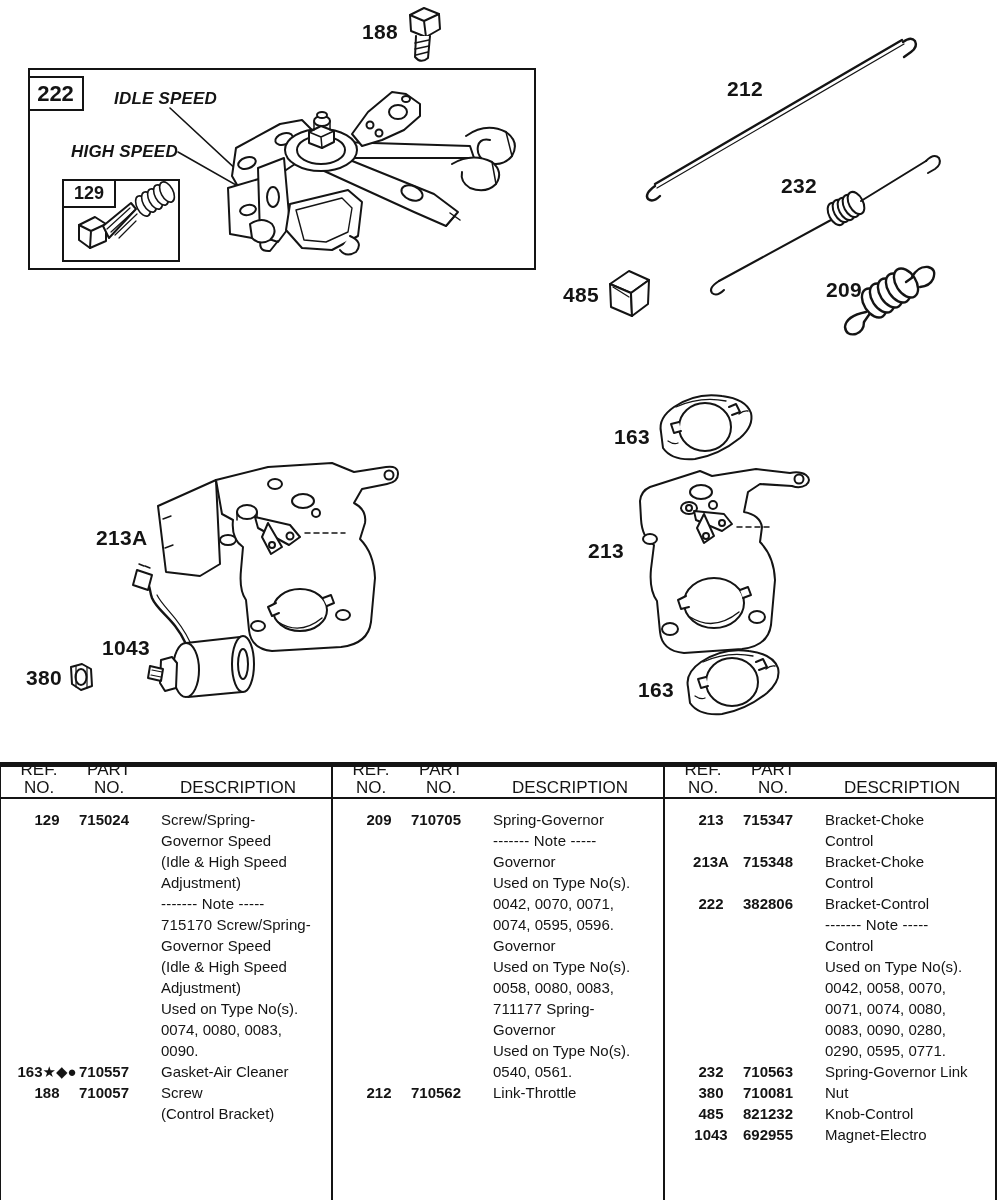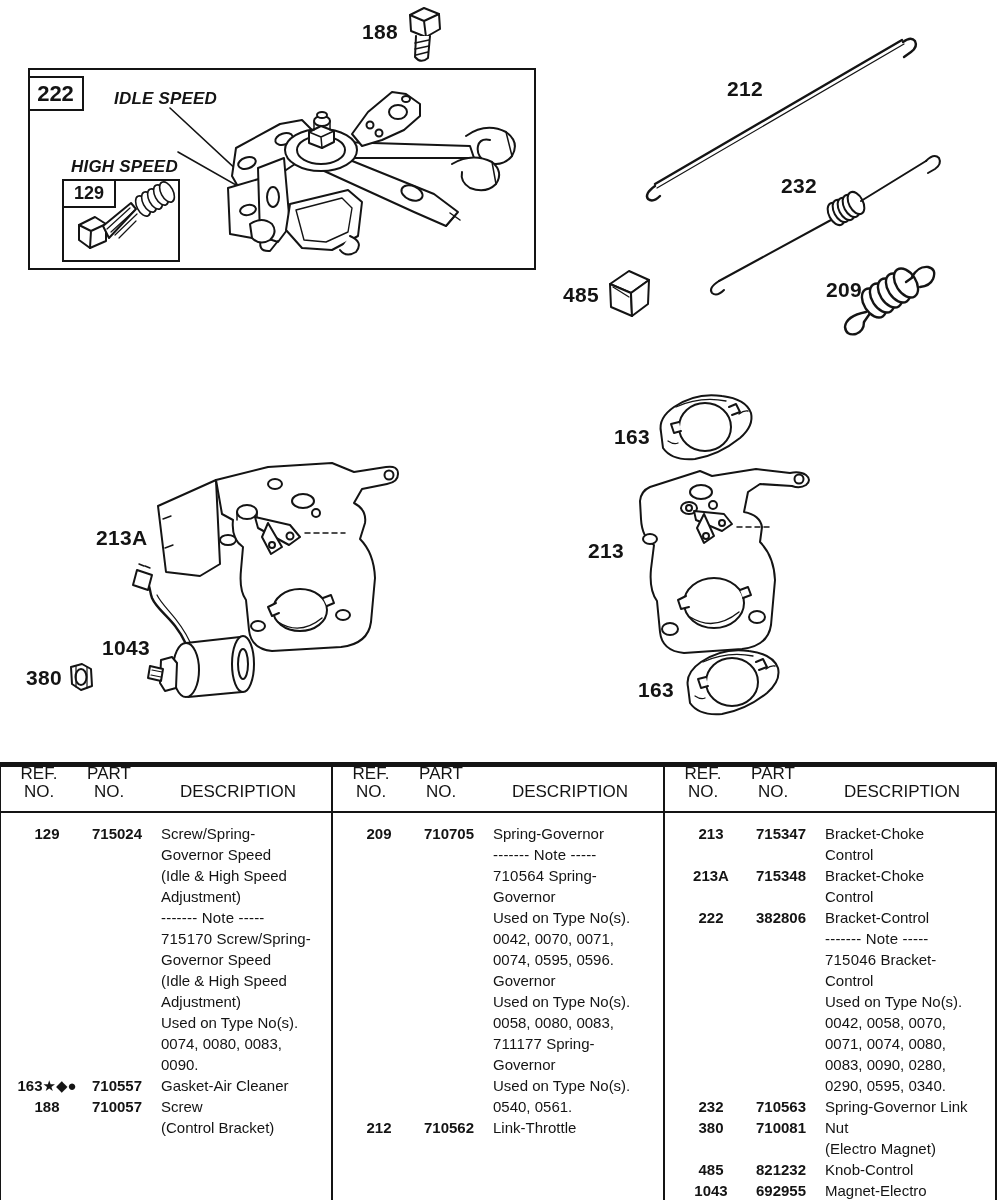--- a/index.html
+++ b/index.html
@@ -9,37 +9,37 @@
   .lbl{position:absolute;font-weight:bold;font-size:21px;letter-spacing:.3px;z-index:3;white-space:nowrap;}
   
   .box222{position:absolute;left:28px;top:68px;width:504px;height:198px;border:2.5px solid #141414;z-index:1;}
   .tag{position:absolute;border:2.5px solid #141414;background:#fff;display:flex;align-items:center;
        justify-content:center;font-weight:bold;z-index:3;}
   .tag222{left:-2.5px;top:6px;width:52px;height:31px;font-size:22px;}
   .box129{position:absolute;left:32px;top:109px;width:114px;height:79px;border:2px solid #141414;background:transparent;}
   .tag129{left:-2px;top:-2px;width:50px;height:25px;font-size:18px;border-width:2px;}
   .callout{position:absolute;font-weight:bold;font-size:17px;letter-spacing:.2px;z-index:3;white-space:nowrap;font-style:italic;}
   .co-idle{left:84px;top:19px;}
-  .co-high{left:41px;top:87px;}
+  .co-high{left:41px;top:72px;}
   
   .ptable{position:absolute;left:0;top:762px;width:997px;height:438px;z-index:4;background:#fff;
           border-top:5px solid #141414;border-left:1.5px solid #141414;border-right:2.5px solid #141414;
           display:flex;box-sizing:border-box;}
   .col{position:relative;flex:1 1 0;box-sizing:border-box;overflow:hidden;}
   .col + .col{border-left:2px solid #141414;}
-  .thead{height:46px;display:flex;align-items:flex-end;border-bottom:2.5px solid #141414;
-         box-sizing:border-box;padding-bottom:10px;}
+  .thead{height:32px;display:flex;align-items:flex-end;border-bottom:2.5px solid #141414;
+         box-sizing:border-box;padding-bottom:0;}
   .hc{text-align:center;font-size:17px;line-height:18px;}
   .hc.ref{width:56px;margin-left:10px;}
   .hc.part{width:72px;margin-left:6px;}
   .hc.desc{flex:1;padding-bottom:0px;}
   .rows{padding-top:10px;}
   .trow{display:flex;font-size:15px;line-height:21px;}
   .tref{width:64px;margin-left:14px;text-align:center;font-weight:bold;white-space:nowrap;flex:none;}
-  .tpart{width:76px;text-align:center;font-weight:bold;white-space:nowrap;flex:none;}
+  .tpart{width:76px;font-weight:bold;white-space:nowrap;flex:none;}
   .tdesc{flex:1;padding-left:6px;white-space:nowrap;}
   .tdesc b{font-weight:normal;letter-spacing:.2px;}
 </style>
 </head>
 <body>
 
 <div class="page">
 
   <div class="box222">
     <div class="tag tag222">222</div>
@@ -352,25 +352,20 @@
             <span class="tdesc">Spring-Governor</span>
           </div>
           <div class="trow">
             <span class="tref"></span>
             <span class="tpart"></span>
             <span class="tdesc"><b>------- Note -----</b></span>
           </div>
           <div class="trow">
             <span class="tref"></span>
             <span class="tpart"></span>
-            <span class="tdesc"><b>710564</b> Spring-</span>
-          </div>
-          <div class="trow">
-            <span class="tref"></span>
-            <span class="tpart"></span>
             <span class="tdesc">Governor</span>
           </div>
           <div class="trow">
             <span class="tref"></span>
             <span class="tpart"></span>
             <span class="tdesc">Used on Type No(s).</span>
           </div>
           <div class="trow">
             <span class="tref"></span>
             <span class="tpart"></span>
@@ -463,25 +458,20 @@
             <span class="tdesc">Bracket-Control</span>
           </div>
           <div class="trow">
             <span class="tref"></span>
             <span class="tpart"></span>
             <span class="tdesc"><b>------- Note -----</b></span>
           </div>
           <div class="trow">
             <span class="tref"></span>
             <span class="tpart"></span>
-            <span class="tdesc"><b>715046</b> Bracket-</span>
-          </div>
-          <div class="trow">
-            <span class="tref"></span>
-            <span class="tpart"></span>
             <span class="tdesc">Control</span>
           </div>
           <div class="trow">
             <span class="tref"></span>
             <span class="tpart"></span>
             <span class="tdesc">Used on Type No(s).</span>
           </div>
           <div class="trow">
             <span class="tref"></span>
             <span class="tpart"></span>
@@ -493,38 +483,33 @@
             <span class="tdesc">0071, 0074, 0080,</span>
           </div>
           <div class="trow">
             <span class="tref"></span>
             <span class="tpart"></span>
             <span class="tdesc">0083, 0090, 0280,</span>
           </div>
           <div class="trow">
             <span class="tref"></span>
             <span class="tpart"></span>
-            <span class="tdesc">0290, 0595, 0340.</span>
+            <span class="tdesc">0290, 0595, 0771.</span>
           </div>
           <div class="trow">
             <span class="tref">232</span>
             <span class="tpart">710563</span>
             <span class="tdesc">Spring-Governor Link</span>
           </div>
           <div class="trow">
             <span class="tref">380</span>
             <span class="tpart">710081</span>
             <span class="tdesc">Nut</span>
           </div>
           <div class="trow">
-            <span class="tref"></span>
-            <span class="tpart"></span>
-            <span class="tdesc">(Electro Magnet)</span>
-          </div>
-          <div class="trow">
             <span class="tref">485</span>
             <span class="tpart">821232</span>
             <span class="tdesc">Knob-Control</span>
           </div>
           <div class="trow">
             <span class="tref">1043</span>
             <span class="tpart">692955</span>
             <span class="tdesc">Magnet-Electro</span>
           </div>
         </div>

